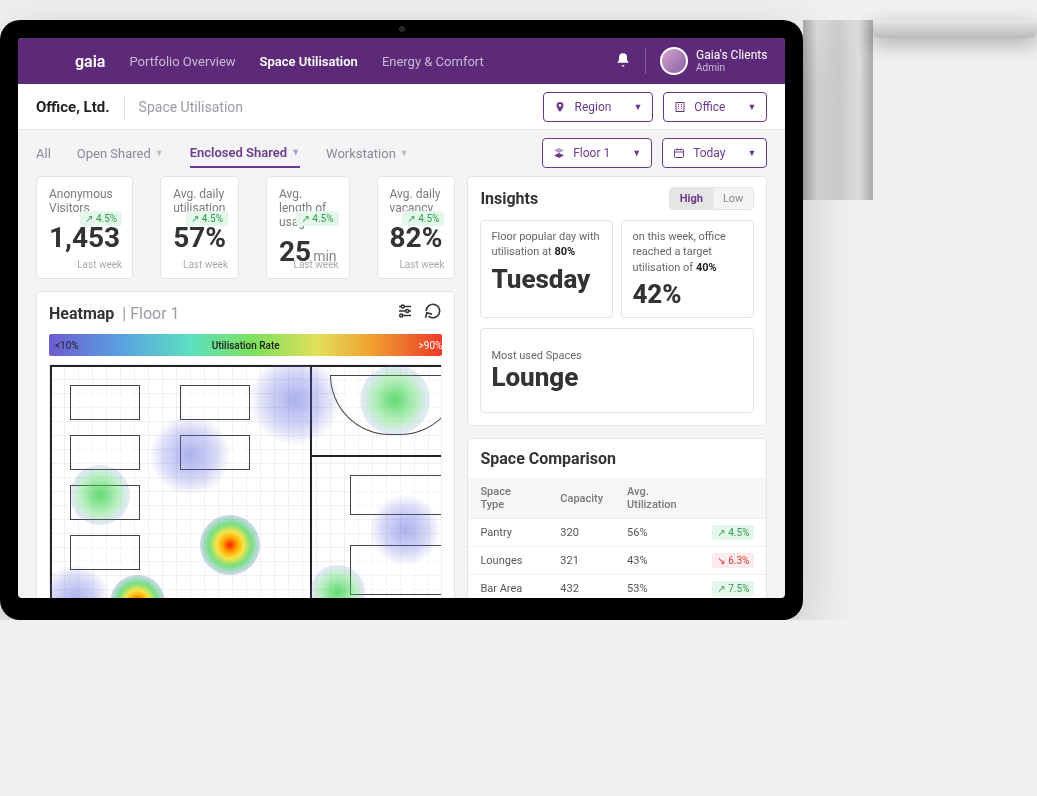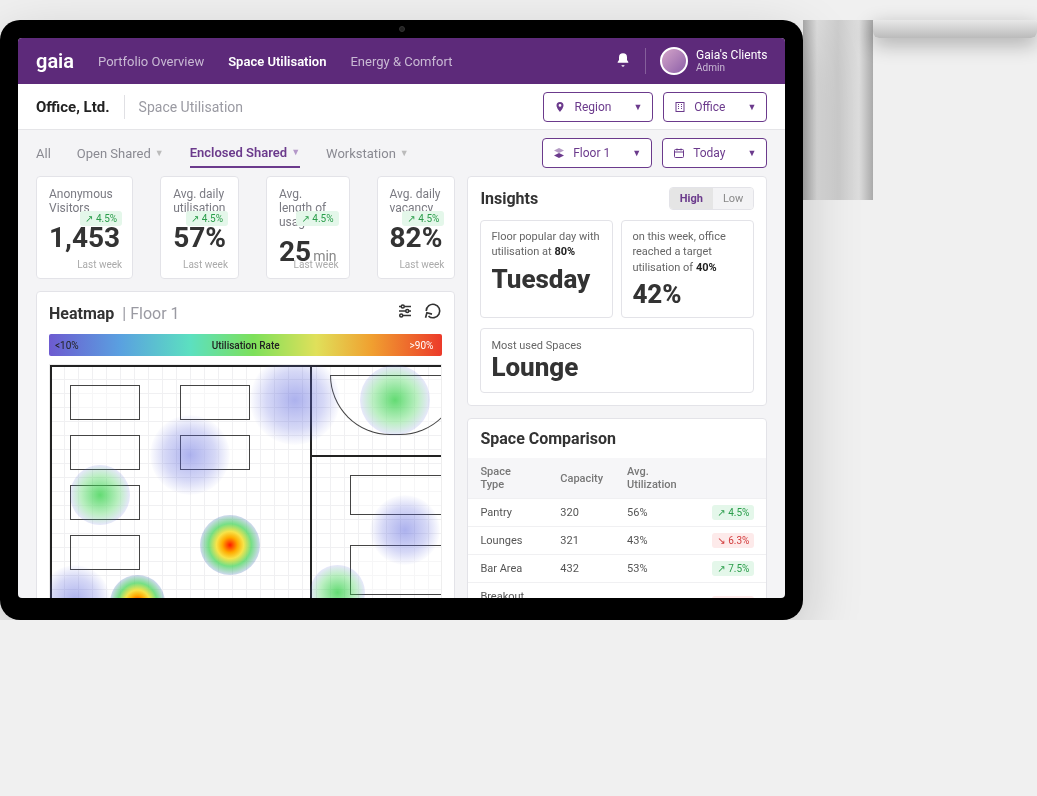--- a/index.html
+++ b/index.html
@@ -6,21 +6,21 @@
   body { background: #f0f0f0; display:flex; justify-content:center; padding:20px 0 0 0; }
 
   .monitor { width: 1000px; background:#000; border-radius: 20px; padding: 18px 18px 22px 18px; position:relative; box-shadow: 0 20px 60px rgba(0,0,0,0.2);}
   .camera { position:absolute; top:6px; left:50%; transform:translateX(-50%); width:6px; height:6px; background:#222; border-radius:50%; border:1px solid #333;}
   .screen { background:#f4f4f6; border-radius:4px; overflow:hidden; height: 560px; display:flex; flex-direction:column; }
   .stand-neck { width:160px; height:180px; background:linear-gradient(to right,#aaa,#ddd 20%,#ccc 50%,#ddd 80%,#aaa); margin:0 auto; }
   .stand-base { width:380px; height:18px; background:linear-gradient(to bottom,#e8e8e8,#bbb); margin:0 auto; border-radius:3px 3px 6px 6px; box-shadow:0 6px 20px rgba(0,0,0,0.3);}
 
   
   .topbar { background:#5d2a7a; color:#fff; display:flex; align-items:center; padding: 0 18px; height:46px; font-size:13px;}
-  .brand { font-weight:600; font-size:20px; margin-right:24px;}
+  .brand { font-weight:600; font-size:16px; margin-right:24px;margin-left:39px;}
   .nav-item { margin-right:24px; color:#c9b9d4; cursor:pointer;}
   .nav-item.active { color:#fff; font-weight:600;}
   .topbar-spacer{flex:1;}
   .bell { margin-right:14px; cursor:pointer;}
   .vline { width:1px; height:26px; background:rgba(255,255,255,0.25); margin-right:14px;}
   .avatar { width:28px; height:28px; border-radius:50%; background:linear-gradient(135deg,#d4a5c9,#8c5fa8); border:2px solid #fff; margin-right:8px;}
   .user-block { display:flex; align-items:center;}
   .user-text { line-height:1.1;}
   .user-name{font-size:12px;}
   .user-role{font-size:10px; color:#c9b9d4;}
@@ -56,21 +56,21 @@
   .card-header{ display:flex; align-items:center; padding:10px 12px;}
   .card-title{ font-weight:700; color:#333;}
   .card-sub{ color:#9a9aa2; font-weight:400; margin-left:4px;}
   .card-actions{ margin-left:auto; display:flex; gap:10px; color:#555;}
   .icon-btn{cursor:pointer;}
 
   .legend{ margin:0 12px 8px 12px; height:22px; border-radius:2px; position:relative;
     background: linear-gradient(to right, #6d5bd0 0%, #5aa0e0 18%, #5ce0c0 36%, #7de05a 52%, #e0e05a 68%, #f0a030 82%, #ec3a2a 100%);
     font-size:10px; display:flex; align-items:center; justify-content:center; color:#222;}
   .legend .l-left{position:absolute; left:6px;}
-  .legend .l-right{position:absolute; right:9px; color:#fff;}
+  .legend .l-right{position:absolute; right:0; color:#fff;}
   .legend .l-mid{font-weight:500;}
 
   .floorplan{ margin:0 12px 12px 12px; height:264px; background:#fff; position:relative; border:1px solid #eee; overflow:hidden;
     background-image:
       linear-gradient(#f0f0f2 1px, transparent 1px),
       linear-gradient(90deg, #f0f0f2 1px, transparent 1px);
     background-size: 14px 14px;}
   .wall{position:absolute; background:#222;}
   .blob{ position:absolute; border-radius:50%; pointer-events:none; }
   .blob.blue{ background: radial-gradient(circle, rgba(90,100,220,0.5) 0%, rgba(90,100,220,0.25) 45%, rgba(90,100,220,0) 72%);}
@@ -85,21 +85,21 @@
   .toggle span{ padding:4px 10px; color:#888; cursor:pointer;}
   .toggle span.on{ color:#6b3a8c; font-weight:700; background:#e5e5e5;}
   .toggle span.off{ background:#f3f3f5;}
 
   .insight-grid{ display:flex; gap:8px; padding:0 12px 10px 12px;}
   .insight-box{ flex:1; border:1px solid #e3e3e8; border-radius:4px; padding:8px 10px;}
   .insight-text{ font-size:11px; color:#666; line-height:1.4;}
   .insight-text b{color:#222;}
   .insight-val{ font-size:26px; font-weight:800; color:#333; margin-top:4px;}
 
-  .insight-wide{ margin:0 12px 12px 12px; border:1px solid #e3e3e8; border-radius:4px; padding:10px 10px;}
+  .insight-wide{ margin:0 12px 12px 12px; border:1px solid #e3e3e8; border-radius:4px; padding:20px 10px;}
   .insight-wide .t{ font-size:11px; color:#666;}
   .insight-wide .v{ font-size:26px; font-weight:800; color:#333;}
 
   .sc-head{ padding:10px 12px; font-weight:700; color:#333;}
   table{ width:100%; border-collapse:collapse; font-size:11px;}
   th{ text-align:left; background:#f6f6f8; color:#777; font-weight:500; padding:7px 12px;}
   td{ padding:7px 12px; color:#555; border-top:1px solid #f0f0f2;}
   .chip{ font-size:10px; padding:2px 5px; border-radius:3px; white-space:nowrap;}
   .chip.up{ background:#e4f7ea; color:#2a9d4a;}
   .chip.down{ background:#fdeaea; color:#d23c3c;}

